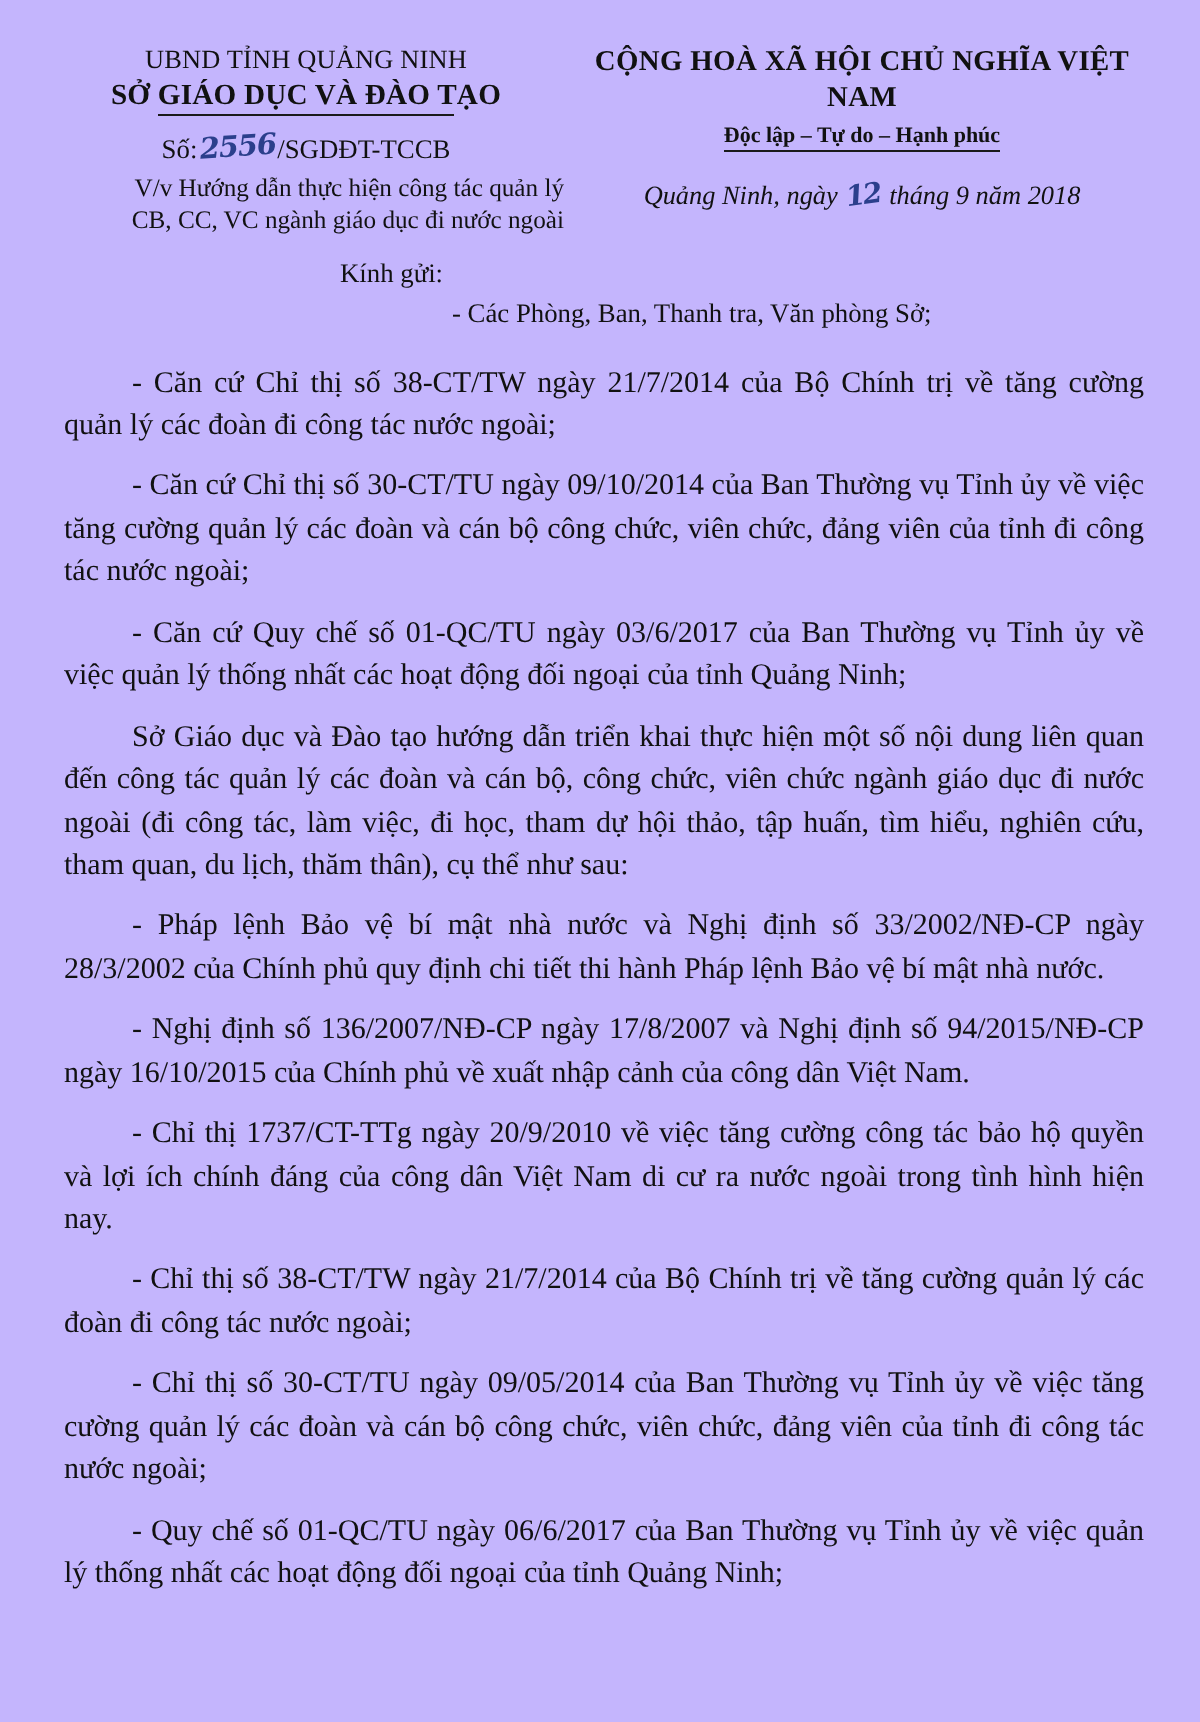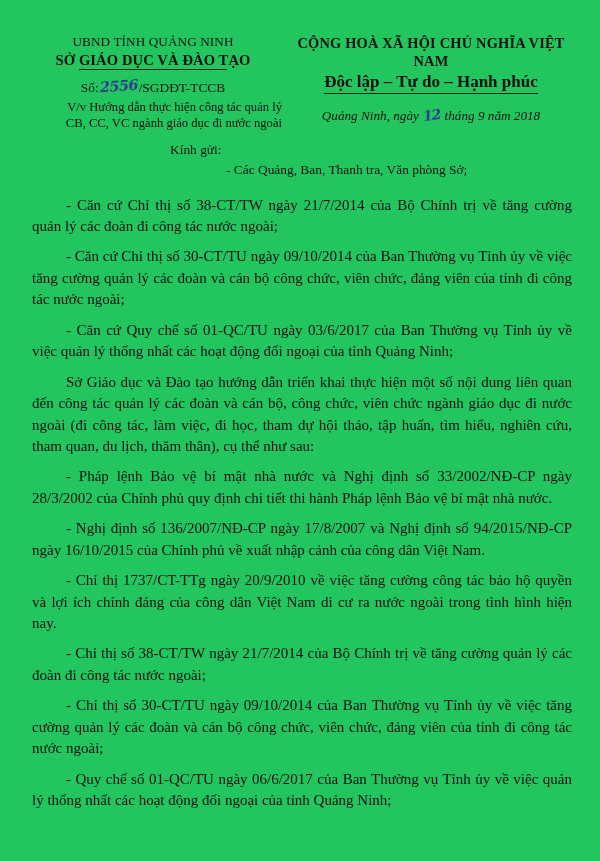--- a/index.html
+++ b/index.html
@@ -13,23 +13,23 @@
     font-family: "Liberation Serif", "DejaVu Serif", serif;
     color: #111111;
     overflow: hidden;
     position: relative;
   }
 
   .page {
     width: 600px;
     height: 861px;
     position: relative;
-    background: #22c55e;
+    background: #c4b5fd;
     box-sizing: border-box;
-    padding: 12px 22px;
+    padding: 0 22px;
   }
 
   
   .header {
     display: flex;
     flex-direction: row;
     align-items: flex-start;
     padding-top: 22px;
   }
   .header-left {
@@ -66,21 +66,21 @@
     background: #1a1a1a;
   }
 
   .nation-line {
     font-size: 14.4px;
     font-weight: bold;
     letter-spacing: 0.2px;
     line-height: 1.25;
   }
   .motto-line {
-    font-size: 17px;
+    font-size: 11px;
     font-weight: bold;
     line-height: 1.3;
     display: inline-block;
     position: relative;
     margin-top: 1px;
     text-align: center;
   }
   .motto-line::after {
     content: "";
     position: absolute;
@@ -201,29 +201,29 @@
         <span>Quảng Ninh, ngày</span>
         <span class="hand-date">12</span>
         <span>tháng 9  năm 2018</span>
       </div>
     </div>
 
   </div>
 
   <div class="recipients">
     <div class="recipients-label">Kính gửi:</div>
-    <div class="recipient-item">- Các Quảng, Ban, Thanh tra, Văn phòng Sở;</div>
+    <div class="recipient-item">- Các Phòng, Ban, Thanh tra, Văn phòng Sở;</div>
   </div>
 
   <div class="body-block">
     <p class="para">- Căn cứ Chỉ thị số 38-CT/TW ngày 21/7/2014 của Bộ Chính trị về tăng cường quản lý các đoàn đi công tác nước ngoài;</p>
     <p class="para">- Căn cứ Chỉ thị số 30-CT/TU ngày 09/10/2014 của Ban Thường vụ Tỉnh ủy về việc tăng cường quản lý các đoàn và cán bộ công chức, viên chức, đảng viên của tỉnh đi công tác nước ngoài;</p>
     <p class="para">- Căn cứ Quy chế số 01-QC/TU ngày 03/6/2017 của Ban Thường vụ Tỉnh ủy về việc quản lý thống nhất các hoạt động đối ngoại của tỉnh Quảng Ninh;</p>
     <p class="para">Sở Giáo dục và Đào tạo hướng dẫn triển khai thực hiện một số nội dung liên quan đến công tác quản lý các đoàn và cán bộ, công chức, viên chức ngành giáo dục đi nước ngoài (đi công tác, làm việc, đi học, tham dự hội thảo, tập huấn, tìm hiểu, nghiên cứu, tham quan, du lịch, thăm thân), cụ thể như sau:</p>
     <p class="para">- Pháp lệnh Bảo vệ bí mật nhà nước và Nghị định số 33/2002/NĐ-CP ngày 28/3/2002 của Chính phủ quy định chi tiết thi hành Pháp lệnh Bảo vệ bí mật nhà nước.</p>
     <p class="para">- Nghị định số 136/2007/NĐ-CP ngày 17/8/2007 và Nghị định số 94/2015/NĐ-CP ngày 16/10/2015 của Chính phủ về xuất nhập cảnh của công dân Việt Nam.</p>
     <p class="para">- Chỉ thị 1737/CT-TTg ngày 20/9/2010 về việc tăng cường công tác bảo hộ quyền và lợi ích chính đáng của công dân Việt Nam di cư ra nước ngoài trong tình hình hiện nay.</p>
     <p class="para">- Chỉ thị số 38-CT/TW ngày 21/7/2014 của Bộ Chính trị về tăng cường quản lý các đoàn đi công tác nước ngoài;</p>
-    <p class="para">- Chỉ thị số 30-CT/TU ngày 09/10/2014 của Ban Thường vụ Tỉnh ủy về việc tăng cường quản lý các đoàn và cán bộ công chức, viên chức, đảng viên của tỉnh đi công tác nước ngoài;</p>
+    <p class="para">- Chỉ thị số 30-CT/TU ngày 09/05/2014 của Ban Thường vụ Tỉnh ủy về việc tăng cường quản lý các đoàn và cán bộ công chức, viên chức, đảng viên của tỉnh đi công tác nước ngoài;</p>
     <p class="para">- Quy chế số 01-QC/TU ngày 06/6/2017 của Ban Thường vụ Tỉnh ủy về việc quản lý thống nhất các hoạt động đối ngoại của tỉnh Quảng Ninh;</p>
   </div>
 
 </div>
 
 </body></html>

